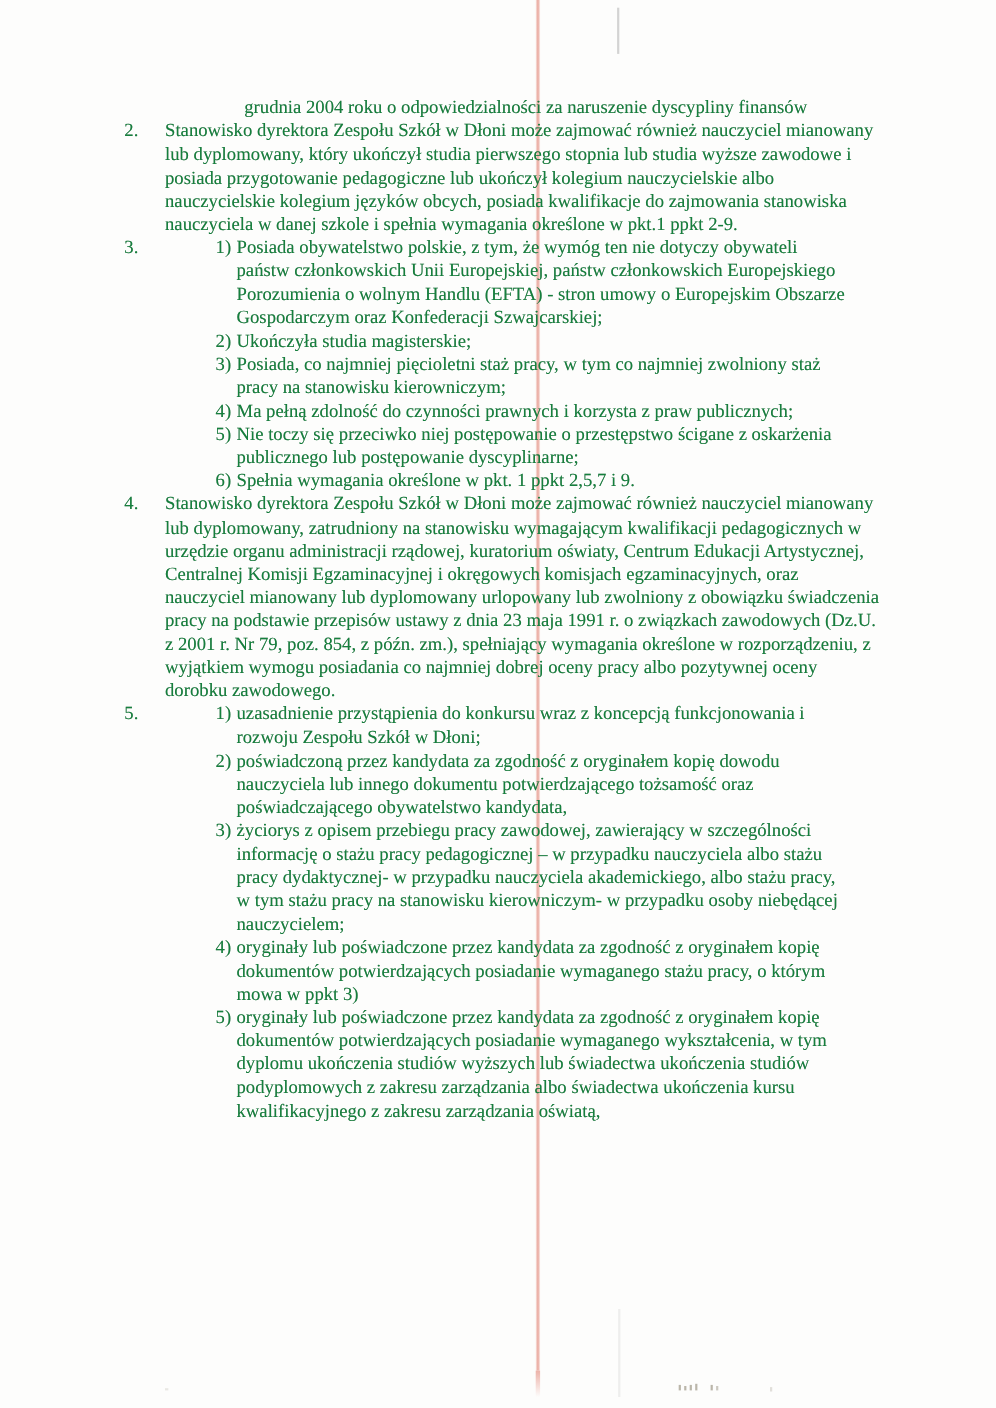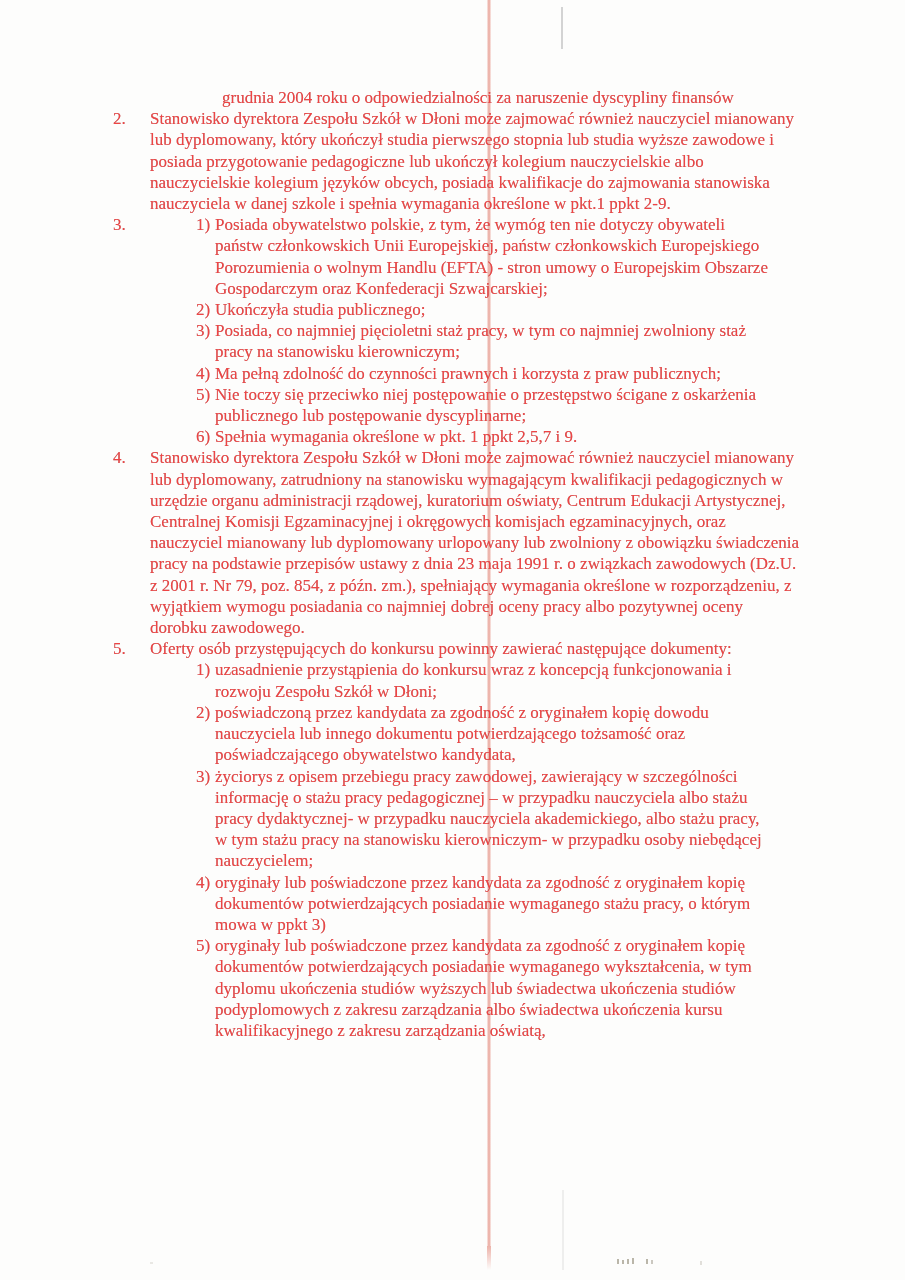--- a/index.html
+++ b/index.html
@@ -6,21 +6,21 @@
   body {
     width:905px; height:1280px;
     background:#fdfdfc;
     overflow:hidden;
     position:relative;
     font-family:"Liberation Serif", serif;
   }
   
   .doc {
     position:absolute; left:0; top:87px; width:905px;
-    color:#ef4444;
+    color:#15803d;
     font-size:17px; line-height:21.2px;
     z-index:2;
     text-shadow:0 0 0.5px rgba(70,70,70,0.45);
   }
   .intro-line { margin-left:222px; width:585px; }
   .item { position:relative; margin-left:113px; width:684px; }
   .item > .num { position:absolute; left:0; top:0; }
   .itext { margin-left:37px; width:650px; }
   .subs { margin-left:83px; }
   .sub { position:relative; }
@@ -78,21 +78,21 @@
         </div>
         <div class="item">
           <span class="num">3.</span>
           <div class="subs">
             <div class="sub">
               <span class="num">1)</span>
               <div class="stext">Posiada obywatelstwo polskie, z tym, że wymóg ten nie dotyczy obywateli państw członkowskich Unii Europejskiej, państw członkowskich Europejskiego Porozumienia o wolnym Handlu (EFTA) - stron umowy o Europejskim Obszarze Gospodarczym oraz Konfederacji Szwajcarskiej;</div>
             </div>
             <div class="sub">
               <span class="num">2)</span>
-              <div class="stext">Ukończyła studia publicznego;</div>
+              <div class="stext">Ukończyła studia magisterskie;</div>
             </div>
             <div class="sub">
               <span class="num">3)</span>
               <div class="stext">Posiada, co najmniej pięcioletni staż pracy, w tym co najmniej zwolniony staż pracy na stanowisku kierowniczym;</div>
             </div>
             <div class="sub">
               <span class="num">4)</span>
               <div class="stext">Ma pełną zdolność do czynności prawnych i korzysta z praw publicznych;</div>
             </div>
             <div class="sub">
@@ -104,21 +104,20 @@
               <div class="stext">Spełnia wymagania określone w pkt. 1 ppkt 2,5,7 i 9.</div>
             </div>
           </div>
         </div>
         <div class="item">
           <span class="num">4.</span>
           <div class="itext">Stanowisko dyrektora Zespołu Szkół w Dłoni może zajmować również nauczyciel mianowany lub dyplomowany, zatrudniony na stanowisku wymagającym kwalifikacji pedagogicznych w urzędzie organu administracji rządowej, kuratorium oświaty, Centrum Edukacji Artystycznej, Centralnej Komisji Egzaminacyjnej i okręgowych komisjach egzaminacyjnych, oraz nauczyciel mianowany lub dyplomowany urlopowany lub zwolniony z obowiązku świadczenia pracy na podstawie przepisów ustawy z dnia 23 maja 1991 r. o związkach zawodowych (Dz.U. z 2001 r. Nr 79, poz. 854, z późn. zm.), spełniający wymagania określone w rozporządzeniu, z wyjątkiem wymogu posiadania co najmniej dobrej oceny pracy albo pozytywnej oceny dorobku zawodowego.</div>
         </div>
         <div class="item">
           <span class="num">5.</span>
-          <div class="itext">Oferty osób przystępujących do konkursu powinny zawierać następujące dokumenty:</div>
           <div class="subs">
             <div class="sub">
               <span class="num">1)</span>
               <div class="stext">uzasadnienie przystąpienia do konkursu wraz z koncepcją funkcjonowania i rozwoju Zespołu Szkół w Dłoni;</div>
             </div>
             <div class="sub">
               <span class="num">2)</span>
               <div class="stext">poświadczoną przez kandydata za zgodność z oryginałem kopię dowodu nauczyciela lub innego dokumentu potwierdzającego tożsamość oraz poświadczającego obywatelstwo kandydata,</div>
             </div>
             <div class="sub">

